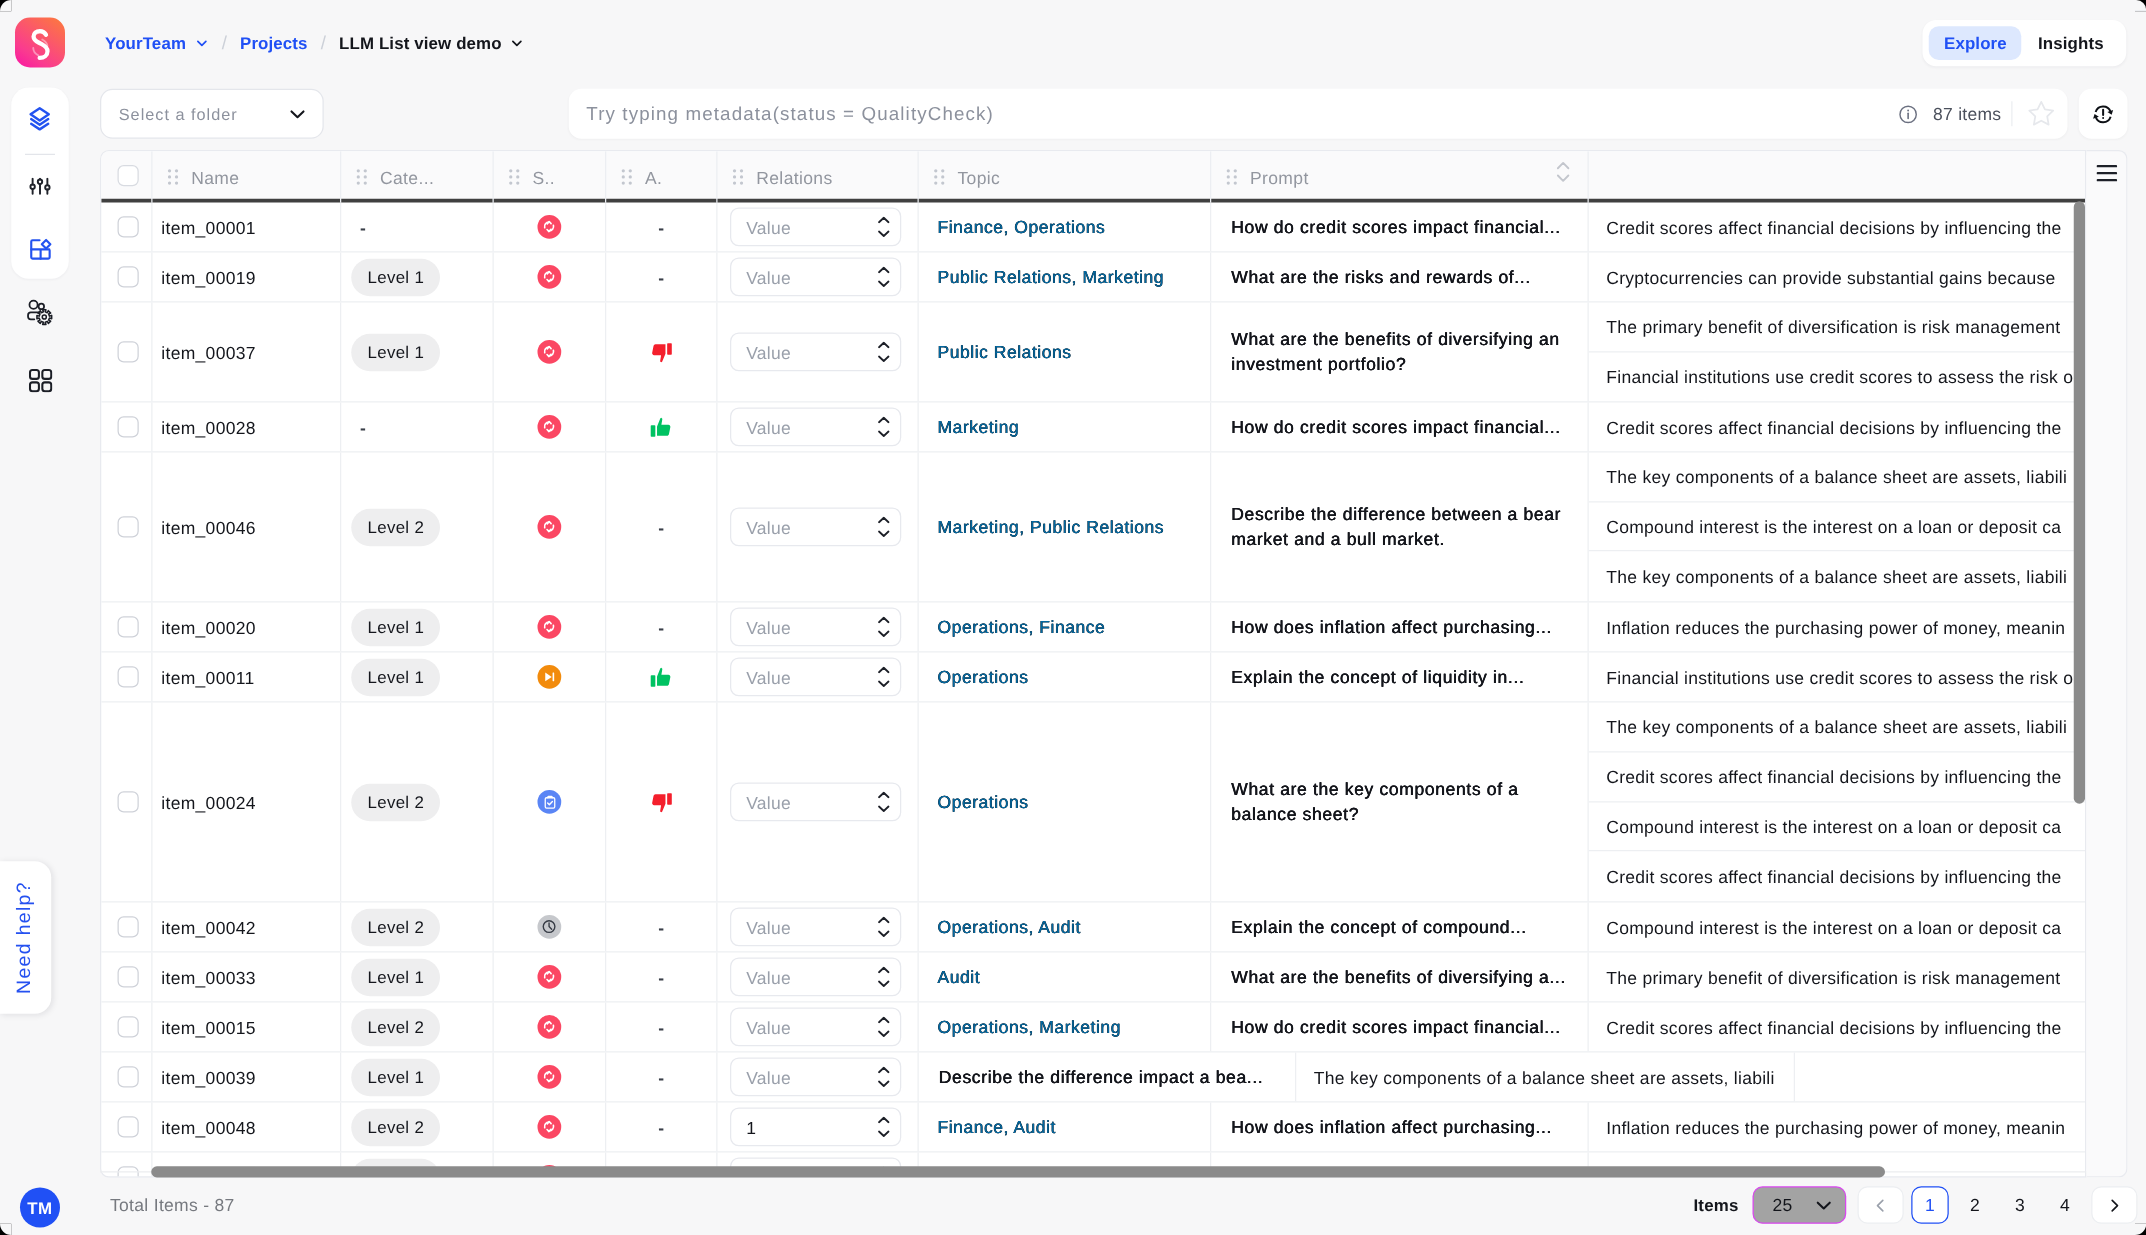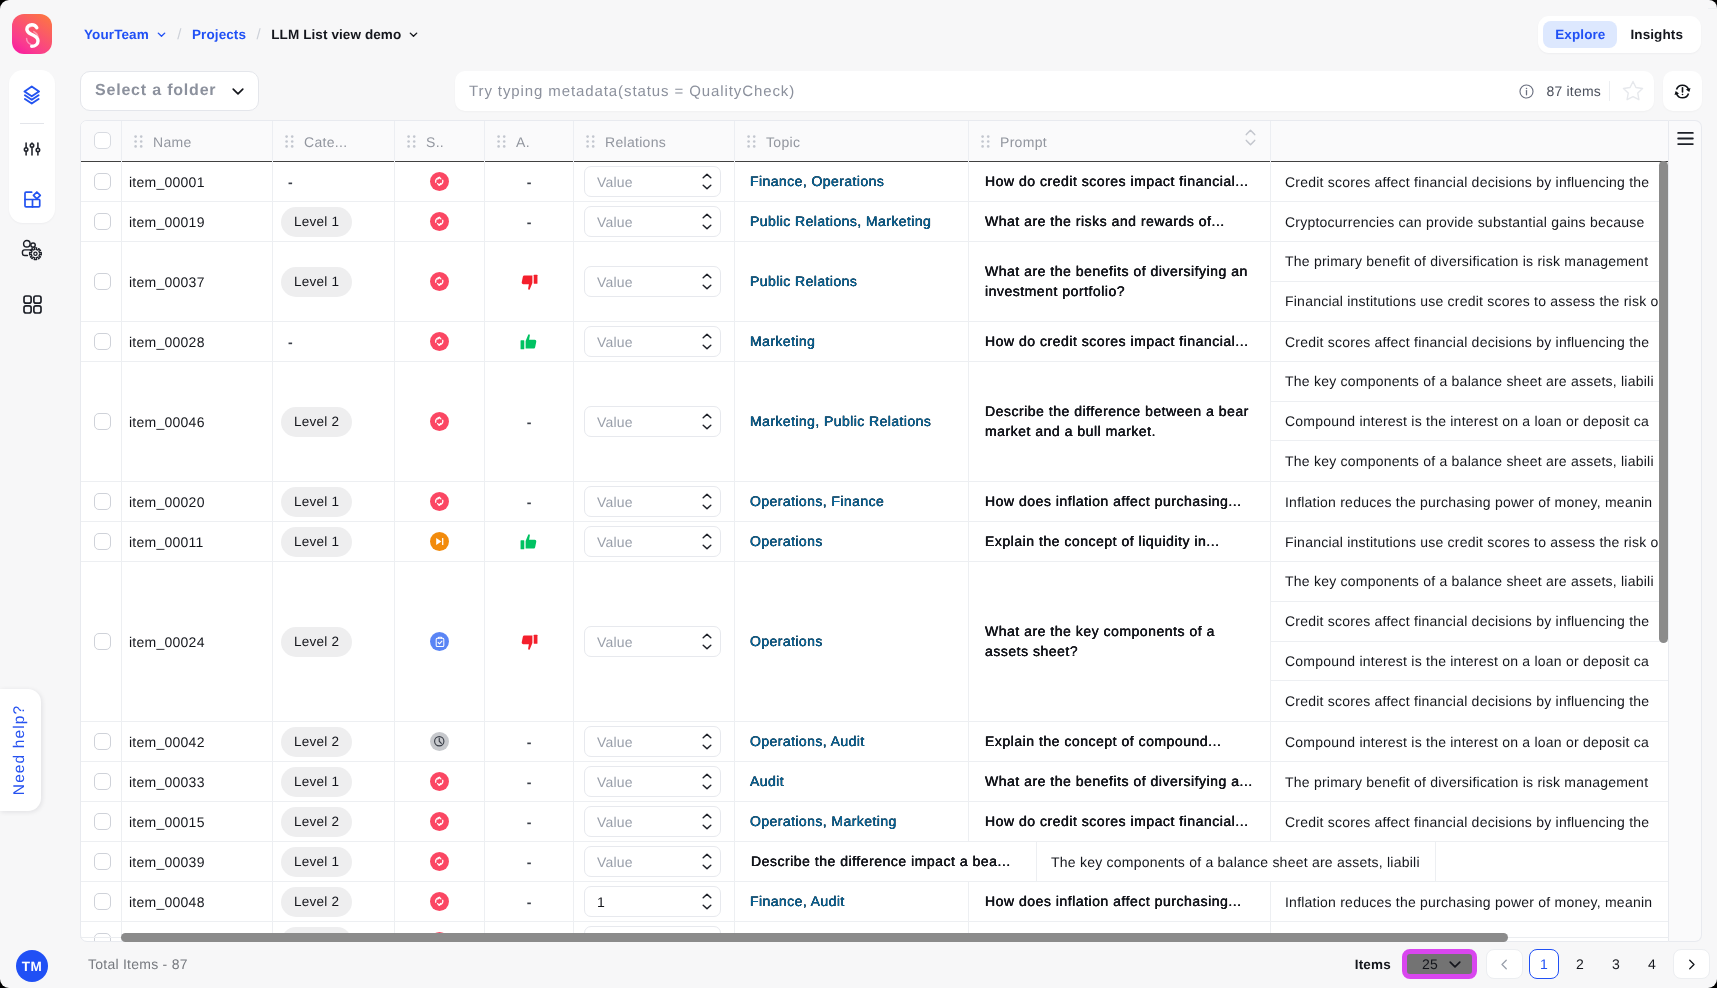--- a/index.html
+++ b/index.html
@@ -48,38 +48,38 @@
   .helptab span{transform:rotate(-90deg);white-space:nowrap;color:#2551f0;font-size:15.5px;font-weight:400;letter-spacing:1.1px;}
 
   .avatar{position:absolute;left:16px;top:950px;width:32px;height:32px;border-radius:50%;
           background:#2050f5;color:#fff;display:flex;align-items:center;justify-content:center;
           font-size:13.5px;font-weight:700;letter-spacing:.4px;cursor:pointer;}
 
   
   .filters{position:absolute;left:80px;top:71px;width:1621px;height:40px;display:flex;align-items:center;gap:0;}
   .selbox{height:40px;border:1px solid #e4e6eb;border-radius:10px;background:#fff;
           display:flex;align-items:center;justify-content:space-between;padding:0 12px 0 14px;cursor:pointer;}
-  .selbox .ph{font-size:16px;color:#8c919d;letter-spacing:.8px;font-weight:bold;}
+  .selbox .ph{font-size:13px;color:#8c919d;letter-spacing:.8px;}
   #folderSel{width:179px;}
   #subsetSel{width:172px;margin-left:9px;}
   .searchbox{position:absolute;left:455px;top:71px;width:1199px;height:40px;background:#fff;border-radius:10px;
              display:flex;align-items:center;padding:0 14px 0 14px;box-shadow:0 1px 2px rgba(16,24,40,.03);}
   .searchbox .ph{font-size:15px;color:#8c919d;letter-spacing:.9px;}
   .cnt{position:absolute;right:53px;top:0;height:40px;display:flex;align-items:center;gap:11px;}
   .cnt .lbl{font-size:14px;color:#4b505c;letter-spacing:.2px;}
   .vsep{position:absolute;right:44px;top:10px;width:1px;height:20px;background:#eceef1;}
   .star{position:absolute;right:9px;top:0;height:40px;display:flex;align-items:center;cursor:pointer;}
   .refbtn{position:absolute;left:1663px;top:71px;width:39px;height:40px;background:#fff;border-radius:10px;
           display:flex;align-items:center;justify-content:center;cursor:pointer;
           box-shadow:0 1px 2px rgba(16,24,40,.03);}
 
   
   .tablewrap{position:absolute;left:80px;top:120px;width:1589px;height:822px;background:#fff;
              border:1px solid #e8eaef;border-radius:7px 0 0 7px;overflow:hidden;}
-  .thead{display:flex;height:41px;background:#fafafb;border-bottom:1px solid #404040;}
+  .thead{display:flex;height:41px;background:#fafafb;border-bottom:3px solid #404040;}
   .th{display:flex;align-items:center;border-right:1px solid #eceef2;height:41px;position:relative;flex:0 0 auto;}
   .th .drag{margin-left:12px;margin-right:10px;display:flex;}
   .th .lbl{font-size:14px;color:#92969f;font-weight:400;letter-spacing:.3px;}
   .th .sorter{position:absolute;right:14px;top:8px;}
   .th.cb{justify-content:center;width:41px;padding-bottom:2px;padding-left:2px;}
   .tbody{position:relative;}
   .tr{display:flex;border-bottom:1px solid #edeff2;}
   .td{border-right:1px solid #edeff2;display:flex;align-items:center;flex:0 0 auto;padding:0 13px;overflow:hidden;}
   .td.cb{justify-content:center;width:41px;padding:0 0 0 2px;}
   .cbox{width:17px;height:17px;border:1px solid #cfd2d9;border-radius:5px;background:#fff;cursor:pointer;}
@@ -110,21 +110,21 @@
   .sidepanel{position:absolute;left:1669px;top:120px;width:33px;height:822px;background:#fafafb;
              border:1px solid #e8eaef;border-left:none;border-radius:0 7px 7px 0;
              display:flex;justify-content:center;padding-top:10px;}
   .burger{cursor:pointer;}
 
   
   .footer{position:absolute;left:0;top:940px;width:1717px;height:48px;display:flex;align-items:center;}
   .total{position:absolute;left:88px;font-size:14px;color:#76797f;letter-spacing:.25px;}
   .pager{position:absolute;right:7px;display:flex;align-items:center;gap:6px;}
   .pager .ilbl{font-size:13.5px;color:#14161c;font-weight:700;margin-right:5px;letter-spacing:.2px;}
-  .psize{width:75px;height:30px;margin-right:3px;border:5px solid #d946ef;border-radius:8px;background:#737373;
+  .psize{width:75px;height:30px;margin-right:3px;border:1px solid #d946ef;border-radius:8px;background:#a3a3a3;
          display:flex;align-items:center;justify-content:space-between;padding:0 9px 0 15px;cursor:pointer;font-size:14px;letter-spacing:.3px;}
   .pbtn{min-width:30px;height:30px;border-radius:8px;display:flex;align-items:center;justify-content:center;
         font-size:14px;color:#14161c;cursor:pointer;background:transparent;padding:0 10px;letter-spacing:.2px;}
   .pbtn.box{background:#fff;border:1px solid #eceef1;}
   .pbtn.cur{border:1px solid #2050f5;color:#2050f5;background:#fff;}
 </style>
 </head>
 <body>
 
 <div class="app">
@@ -770,21 +770,21 @@
                     <path d="M1.2 1.2L5 4.8L8.8 1.2" stroke="#1d2028" stroke-width="1.45" stroke-linecap="round" stroke-linejoin="round"></path>
                   </svg>
                 </span>
               </span>
             </span>
           </div>
           <div class="td" style="width:234px;padding-left:15px">
             <span class="topic">Operations</span>
           </div>
           <div class="td" style="width:302px;padding-left:16px">
-            <span class="prompt">What are the key components of a assets sheet?</span>
+            <span class="prompt">What are the key components of a balance sheet?</span>
           </div>
           <div class="td rescol" style="width:399px">
             <div class="res">The key components of a balance sheet are assets, liabili</div>
             <div class="res">Credit scores affect financial decisions by influencing the</div>
             <div class="res">Compound interest is the interest on a loan or deposit ca</div>
             <div class="res">Credit scores affect financial decisions by influencing the</div>
           </div>
         </div>
         <div class="tr" style="height:40px">
           <div class="td cb">

